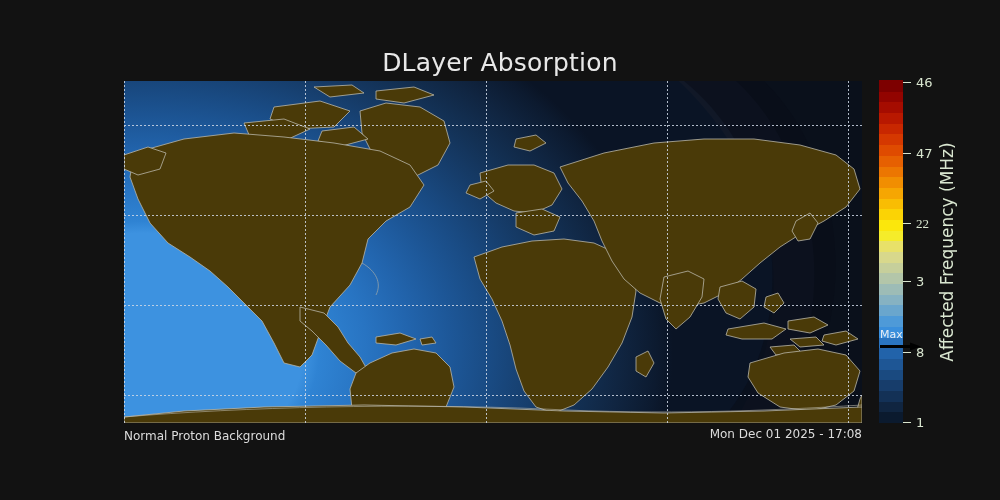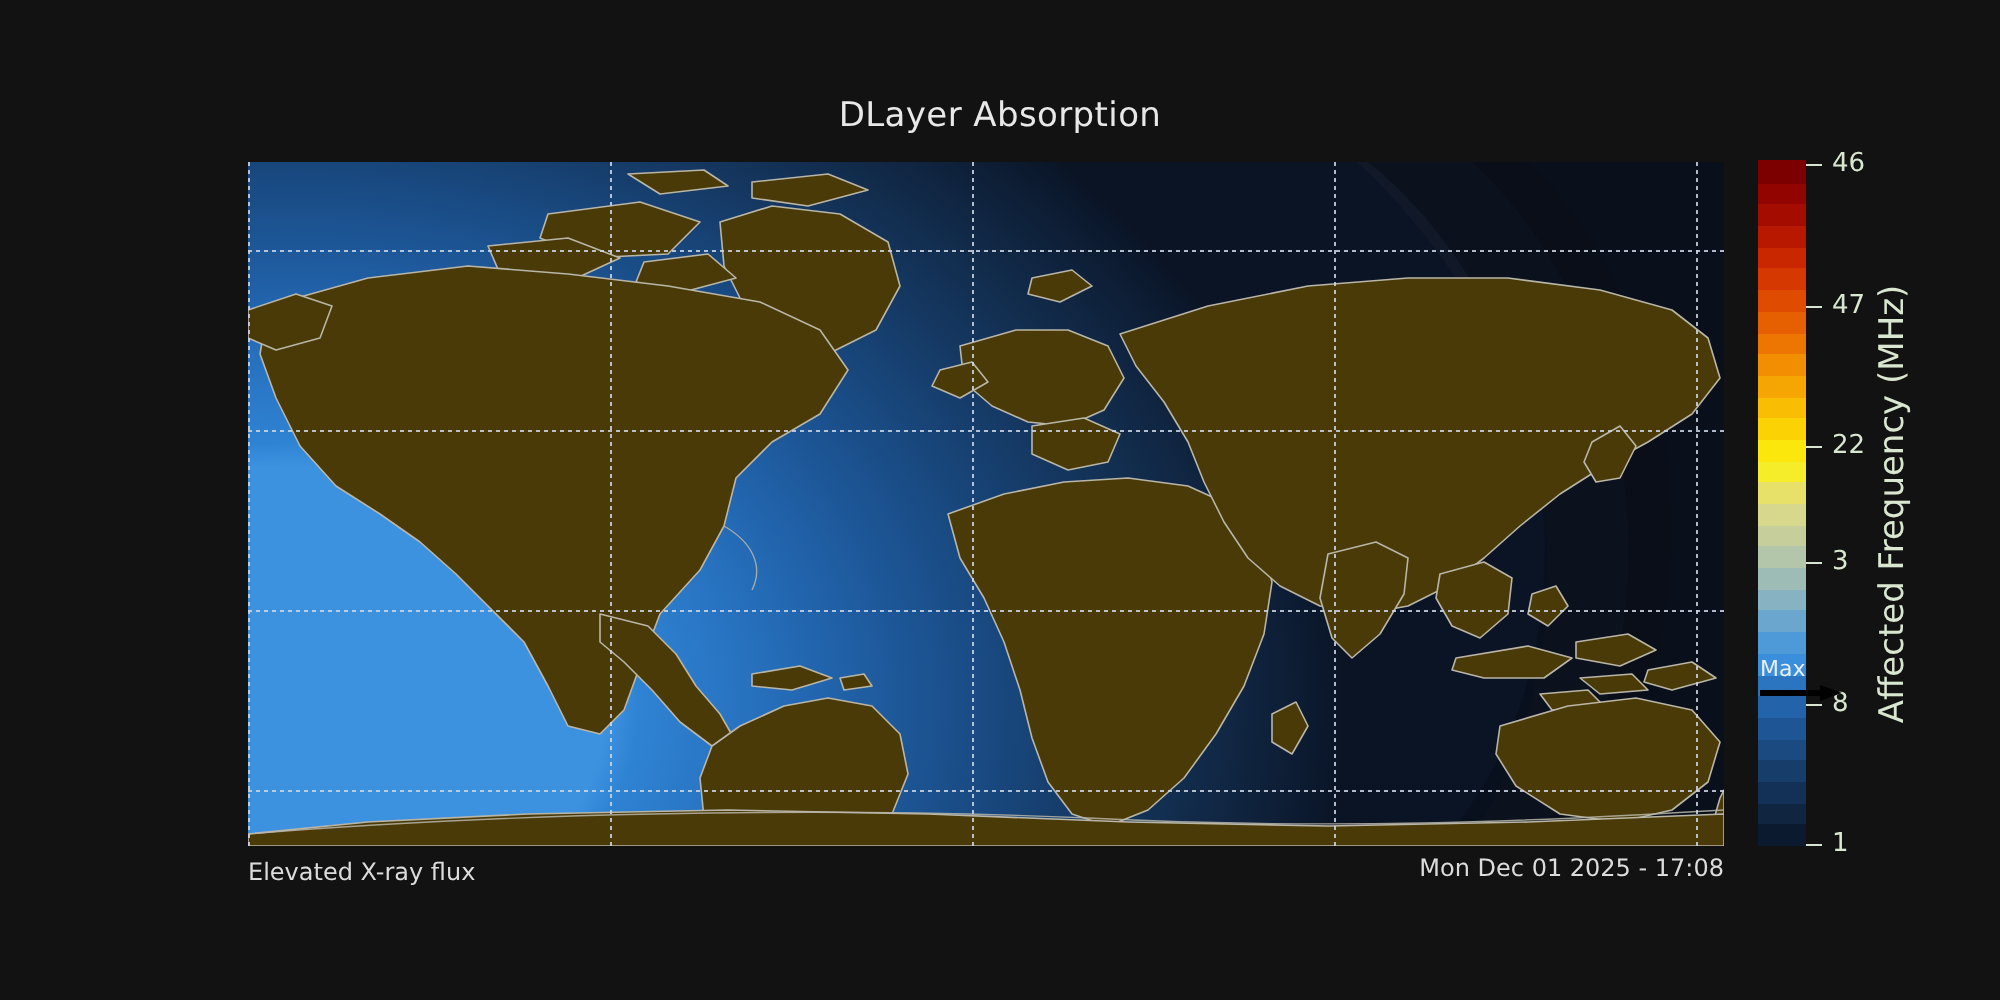--- a/index.html
+++ b/index.html
@@ -11,21 +11,21 @@
     overflow:hidden;
     position:relative;
   }
   #root{position:absolute;left:0;top:0;width:1000px;height:500px;}
 
   
   #title{
     position:absolute;left:0;top:48px;width:1000px;
     text-align:center;
     color:#e8e8e8;
-    font-size:17px;
+    font-size:25px;
     letter-spacing:.2px;
     font-weight:400;
   }
 
   
   #map-wrap{
     position:absolute;left:124px;top:81px;width:738px;height:342px;
     overflow:hidden;
     background:#0d1322;
   }
@@ -239,21 +239,21 @@
         <div class="cb-band" style="background: rgb(125, 0, 0); bottom: 331.312px; height: 11.2875px;"></div>
       </div>
   </div>
 
   <div id="cbar-ticks" style="position:absolute;left:903px;top:81px;width:70px;height:342px;">
       <div class="cb-tick" style="top: 1px;"></div>
       <div class="cb-lab" style="top: 1px;">46</div>
       <div class="cb-tick" style="top: 71.5px;"></div>
       <div class="cb-lab" style="top: 71.5px;">47</div>
       <div class="cb-tick" style="top: 142px;"></div>
-      <div class="cb-lab" style="top: 142px;">22</div>
+      <div class="cb-lab" style="top: 142px; font-family: Liberation Serif, serif;">22</div>
       <div class="cb-tick" style="top: 200px;"></div>
       <div class="cb-lab" style="top: 200px;">3</div>
       <div class="cb-tick" style="top: 271px;"></div>
       <div class="cb-lab" style="top: 271px;">8</div>
       <div class="cb-tick" style="top: 341px;"></div>
       <div class="cb-lab" style="top: 341px;">1</div>
     </div>
 
   <div id="max-marker">
     <div id="max-label">Max</div>
@@ -261,19 +261,19 @@
       <path d="M0,4.5 L32,4.5" stroke="#000" stroke-width="3"></path>
       <path d="M30,0.5 L41,4.5 L30,8.5 Z" fill="#000"></path>
     </svg>
   </div>
 
   <div id="cbar-axis-title">
     <span>Affected Frequency (MHz)</span>
   </div>
 
   <div id="note-left">
-    <div>Elevated X-ray flux</div>
+    <div>Normal Proton Background</div>
   </div>
 
   <div id="timestamp">Mon Dec 01 2025 - 17:08</div>
 
 
 </div>
 
 </body></html>

